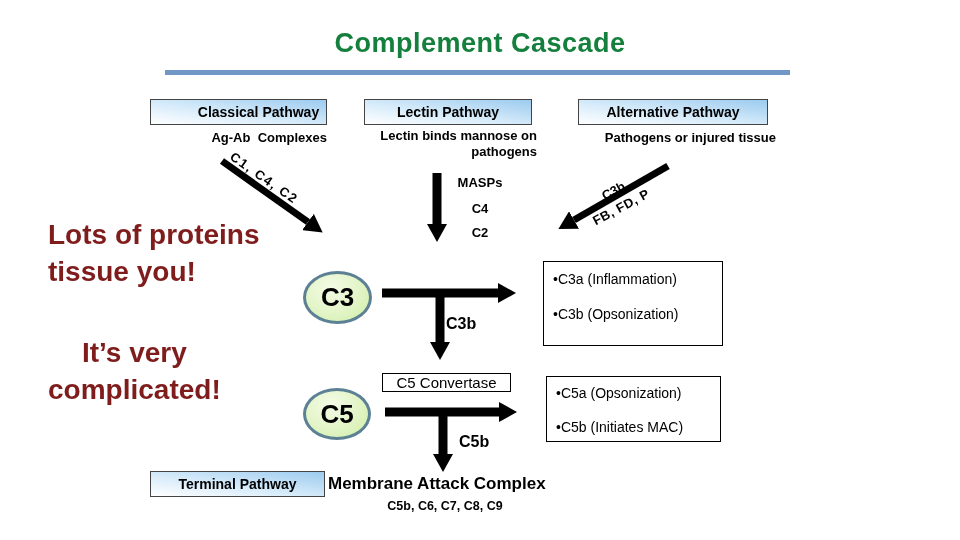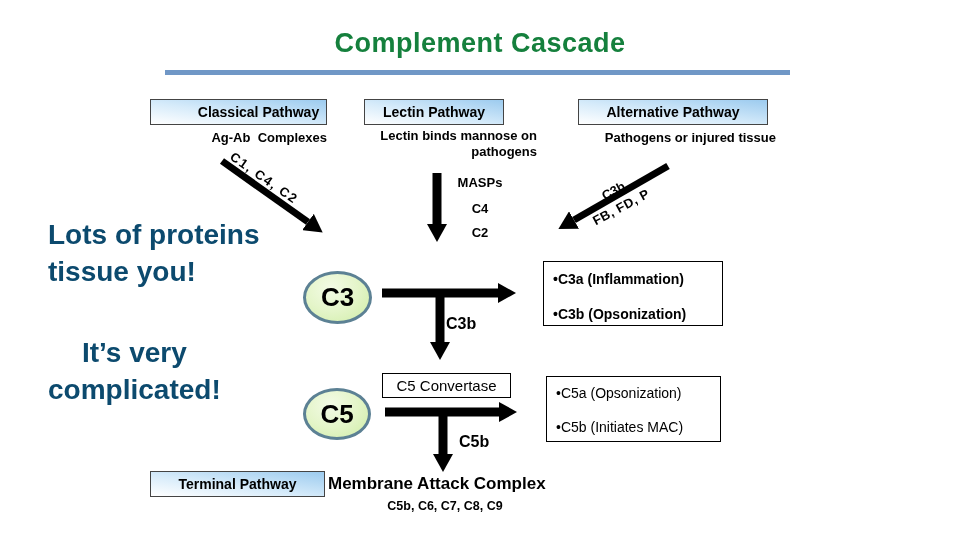--- a/index.html
+++ b/index.html
@@ -38,38 +38,38 @@
   }
   .prod-box span{position:absolute;left:9px;white-space:nowrap;}
   .ellipse{
     box-sizing:border-box;border:3px solid #5c8194;border-radius:50%;
     background:radial-gradient(ellipse at 40% 30%,#f3fbe6 0%,#e4f5c9 50%,#cfeda6 100%);
     display:flex;align-items:center;justify-content:center;
     font-size:26px;font-weight:bold;
   }
   .flow-lab{font-size:16px;font-weight:bold;}
   .red-note{
-    color:#0c4a6e;font-size:28px;font-weight:bold;line-height:37px;white-space:nowrap;
+    color:#7f1d1d;font-size:28px;font-weight:bold;line-height:37px;white-space:nowrap;
   }
   .mac-title{font-size:17px;font-weight:bold;white-space:nowrap;}
   .mac-comp{font-size:12.5px;font-weight:bold;text-align:center;}
   svg.arrows{left:0;top:0;pointer-events:none;}
 </style>
 </head>
 <body>
 
 <div id="stage">
 
   <div class="abs slide-title">Complement Cascade</div>
   <div class="abs title-rule"></div>
 
   <div class="abs hdr-box" style="left:150px;top:99px;width:177px;padding-left:40px;">
     <span>Classical Pathway</span>
   </div>
-  <div class="abs hdr-box" style="left:364px;top:99px;width:140px;">
+  <div class="abs hdr-box" style="left:364px;top:99px;width:168px;">
     <span>Lectin Pathway</span>
   </div>
   <div class="abs hdr-box" style="left:578px;top:99px;width:190px;">
     <span>Alternative Pathway</span>
   </div>
 
   <div class="abs sub" style="left:150px;top:130px;width:177px;white-space:pre;">Ag-Ab  Complexes</div>
   <div class="abs sub" style="left:359px;top:128px;width:178px;">Lectin binds mannose on pathogens</div>
   <div class="abs sub" style="left:570px;top:130px;width:206px;">Pathogens or injured tissue</div>
 
@@ -103,26 +103,26 @@
   </div>
   <div class="abs red-note" style="left:48px;top:334px;text-align:center;">
     <div>It’s very</div>
     <div>complicated!</div>
   </div>
 
   <div class="abs ellipse" style="left:303px;top:271px;width:69px;height:53px;">
     <span>C3</span>
   </div>
   <div class="abs flow-lab" style="left:446px;top:315px;">C3b</div>
-  <div class="abs prod-box" style="left:543px;top:261px;width:180px;height:65px;font-weight:bold;">
+  <div class="abs prod-box" style="left:543px;top:261px;width:180px;height:85px;">
     <span style="top:9px;">•C3a (Inflammation)</span>
     <span style="top:44px;">•C3b (Opsonization)</span>
   </div>
 
-  <div class="abs conv-box" style="left:382px;top:373px;width:129px;height:25px;">
+  <div class="abs conv-box" style="left:382px;top:373px;width:129px;height:19px;">
     <span>C5 Convertase</span>
   </div>
   <div class="abs ellipse" style="left:303px;top:388px;width:68px;height:52px;">
     <span>C5</span>
   </div>
   <div class="abs flow-lab" style="left:459px;top:433px;">C5b</div>
   <div class="abs prod-box" style="left:546px;top:376px;width:175px;height:66px;">
     <span style="top:8px;">•C5a (Opsonization)</span>
     <span style="top:42px;">•C5b (Initiates MAC)</span>
   </div>

